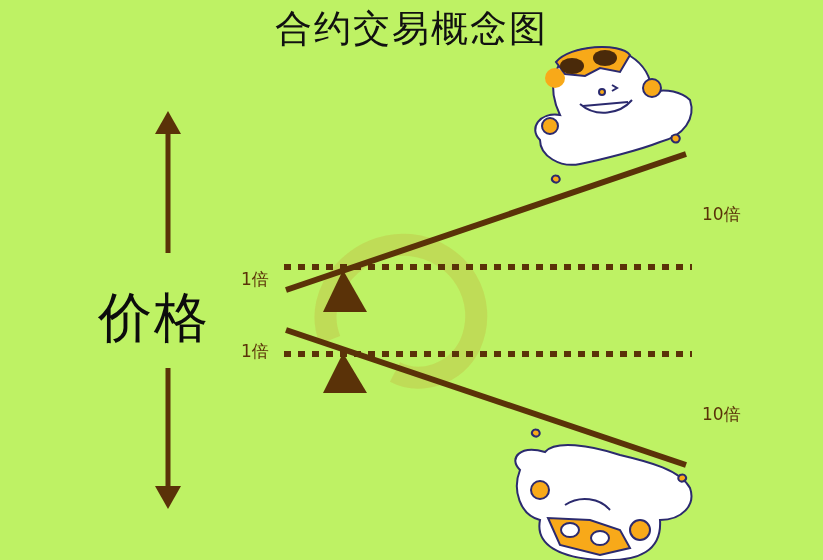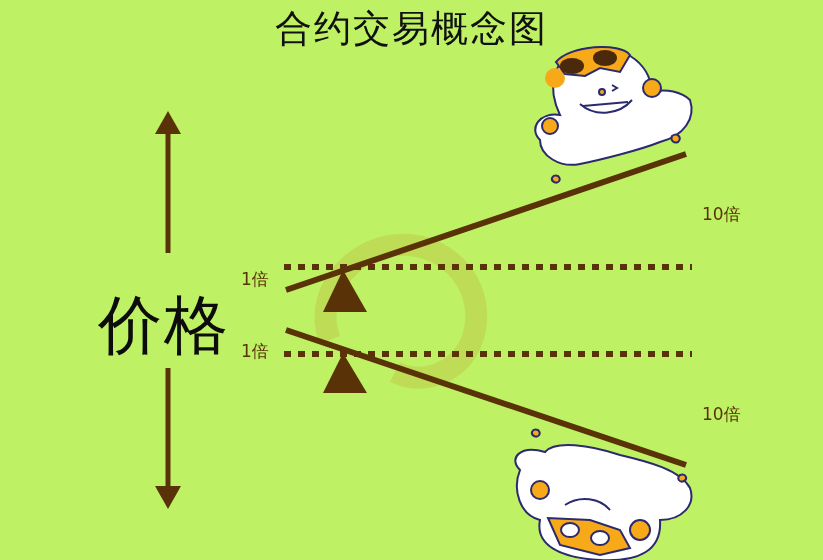--- a/index.html
+++ b/index.html
@@ -4,21 +4,21 @@
   <style>
     html, body { margin: 0; padding: 0; }
     body { width: 823px; height: 560px; overflow: hidden; background: #F8A919; }
     .canvas { position: relative; width: 823px; height: 560px; background: #bef264; overflow: hidden; }
     .title {
       position: absolute; left: 0; width: 823px; top: 4px; text-align: center;
       font-family: "DejaVu Sans", sans-serif; font-size: 37px; color: #111; letter-spacing: 2px;
     }
     .axis-label {
       position: absolute; left: 98px; top: 282px;
-      font-family: "DejaVu Sans", sans-serif; font-size: 64px; color: #0c0c0c; letter-spacing: 2px;
+      font-family: "DejaVu Sans", sans-serif; font-size: 54px; color: #0c0c0c; letter-spacing: 2px;
     }
     .lbl {
       position: absolute; font-family: "DejaVu Sans", sans-serif; font-weight: normal;
       font-size: 17px; color: #5a3208;
     }
     svg.diagram { position: absolute; left: 0; top: 0; }
   </style>
 </head>
 <body>
 

